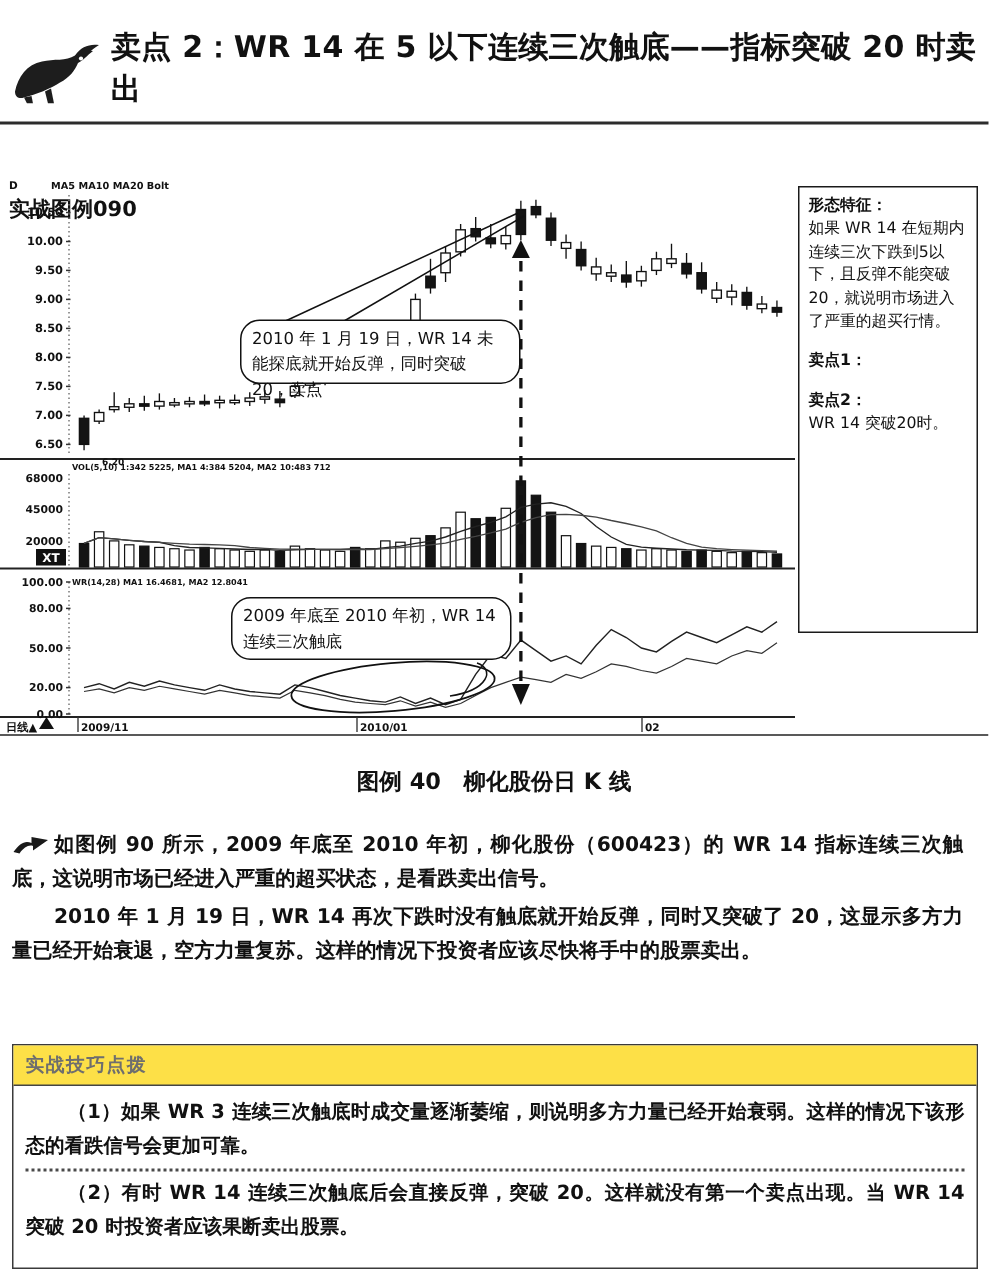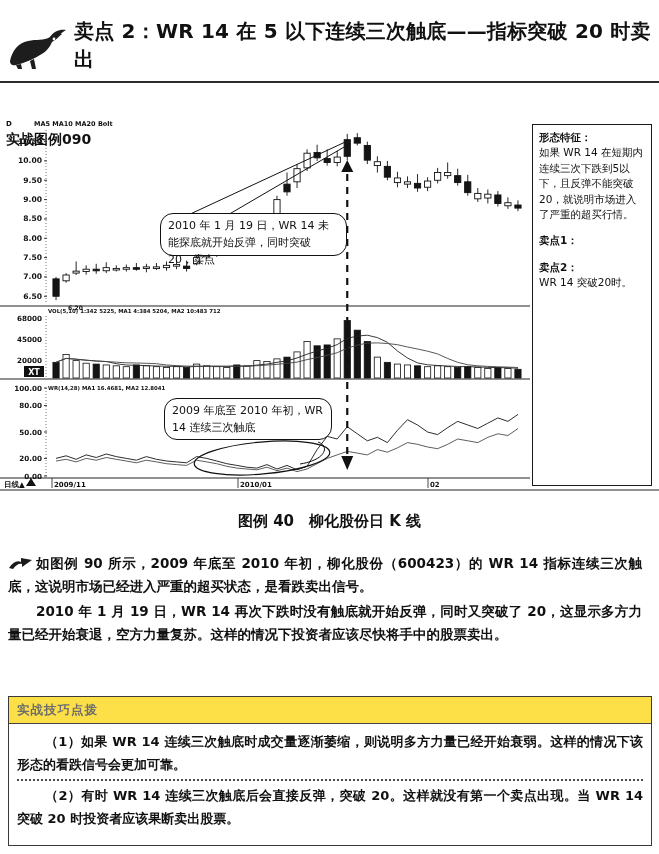--- a/index.html
+++ b/index.html
@@ -28,40 +28,40 @@
     font-family:"DejaVu Sans","Liberation Sans",sans-serif;
     font-weight:bold;font-size:14px;margin-top:39px;
   }
 
   
   .chart-wrap{position:absolute;left:0px;top:116px;width:659px;height:380px;}
   .chart-svg{position:absolute;left:0;top:0;}
 
   
   .side-panel{
-    position:absolute;left:532px;top:124px;width:120px;height:362px;
+    position:absolute;left:532px;top:124px;width:120px;height:298px;
     border:1px solid #1a1a1a;background:#fff;
     box-sizing:border-box;padding:5px 5px 4px 6px;
     font-family:"DejaVu Sans","Liberation Sans",sans-serif;
     font-size:10.5px;line-height:15.4px;
   }
   .side-panel p{margin:0;}
   .side-panel .gap{height:11px;}
   .side-panel .bold{font-weight:bold;}
 
   
   .callout{
     position:absolute;background:#fff;border:1.3px solid #111;
     border-radius:13px;
     font-family:"DejaVu Sans","Liberation Sans",sans-serif;
     font-size:11px;line-height:17px;
     padding:3px 7px;box-sizing:border-box;
   }
   #callout-sell{left:160px;top:213px;width:187px;height:43px;}
-  #callout-bottom{left:164px;top:398px;width:168px;height:42px;}
+  #callout-bottom{left:154px;top:398px;width:187px;height:42px;}
 
   
   .fig-caption{
     position:absolute;left:0;top:512px;width:659px;text-align:center;
     font-family:"DejaVu Sans","Liberation Sans",sans-serif;
     font-weight:bold;font-size:15px;
   }
 
   
   .body-text{position:absolute;left:8px;top:552px;width:646px;}
@@ -350,17 +350,17 @@
 <div class="body-text">
   <p class="indent">如图例 90 所示，2009 年底至 2010 年初，柳化股份（600423）的 WR 14 指标连续三次触底，这说明市场已经进入严重的超买状态，是看跌卖出信号。</p>
   <p class="indent">2010 年 1 月 19 日，WR 14 再次下跌时没有触底就开始反弹，同时又突破了 20，这显示多方力量已经开始衰退，空方力量复苏。这样的情况下投资者应该尽快将手中的股票卖出。</p>
 </div>
 
 <div class="tips">
   <div class="tips-head">
     <span class="tips-head-title">实战技巧点拨</span>
   </div>
   <div class="tips-body">
-    <p>（1）如果 WR 14 连续三次触底时成交量逐渐萎缩，则说明多方力量已经开始衰弱。这样的情况下该形态的看跌信号会更加可靠。</p>
+    <p>（1）如果 WR 3 连续三次触底时成交量逐渐萎缩，则说明多方力量已经开始衰弱。这样的情况下该形态的看跌信号会更加可靠。</p>
     <div class="tips-sep"></div>
     <p>（2）有时 WR 14 连续三次触底后会直接反弹，突破 20。这样就没有第一个卖点出现。当 WR 14 突破 20 时投资者应该果断卖出股票。</p>
   </div>
 </div>
 
 </body></html>

